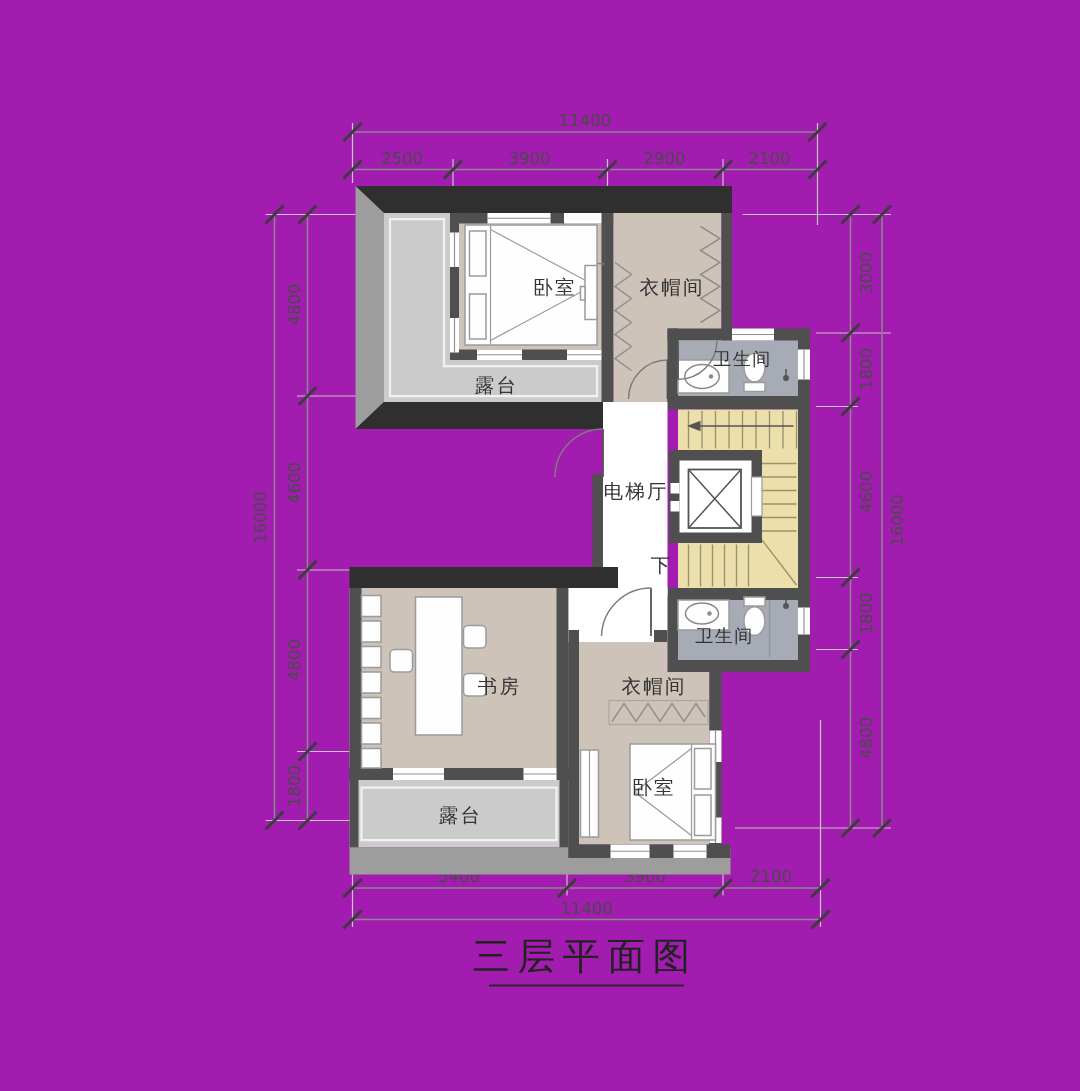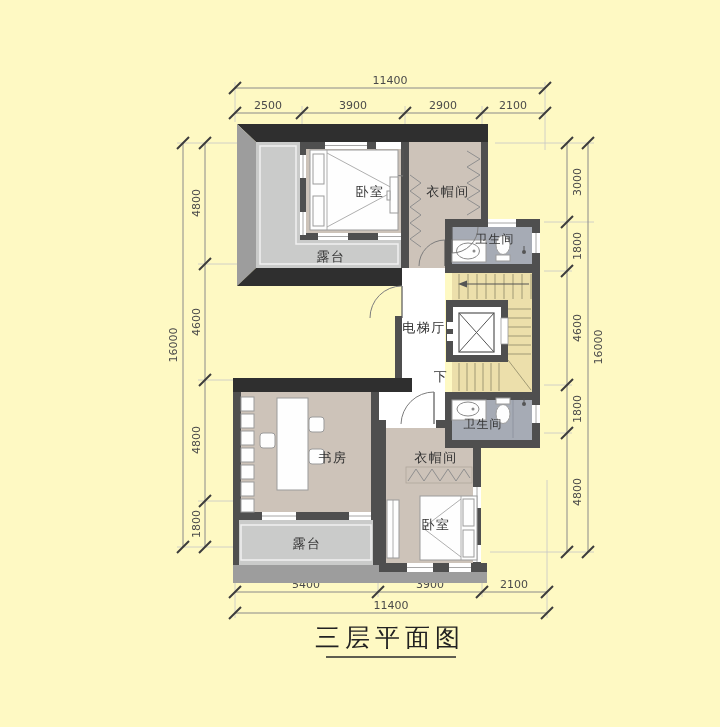--- a/index.html
+++ b/index.html
@@ -1,16 +1,16 @@
 <!DOCTYPE html>
 <html><head>
 <meta charset="utf-8">
 <style>
   html,body{margin:0;padding:0;background:#ffffff;}
-  .frame{position:relative;width:720px;height:727px;background:#fef9c3;overflow:hidden;
+  .frame{position:relative;width:720px;height:727px;background:#a21caf;overflow:hidden;
          font-family:"DejaVu Sans",sans-serif;}
   svg{display:block;}
   .dim{font-family:"DejaVu Sans",sans-serif;font-size:11px;fill:#4a4a4a;}
   .room{font-family:"DejaVu Sans",sans-serif;font-size:13px;fill:#333;letter-spacing:1.5px;text-anchor:middle;}
   .room-sm{font-family:"DejaVu Sans",sans-serif;font-size:12px;fill:#333;letter-spacing:1px;text-anchor:middle;}
   .title-txt{font-family:"DejaVu Serif",serif;font-size:25px;fill:#222;letter-spacing:5px;text-anchor:middle;}
   .wall{fill:#4f4f4f;}
   .roof{fill:#2f2f2f;}
   .parapet{fill:#9d9d9d;}
   .floor-room{fill:#cdc3b9;}

